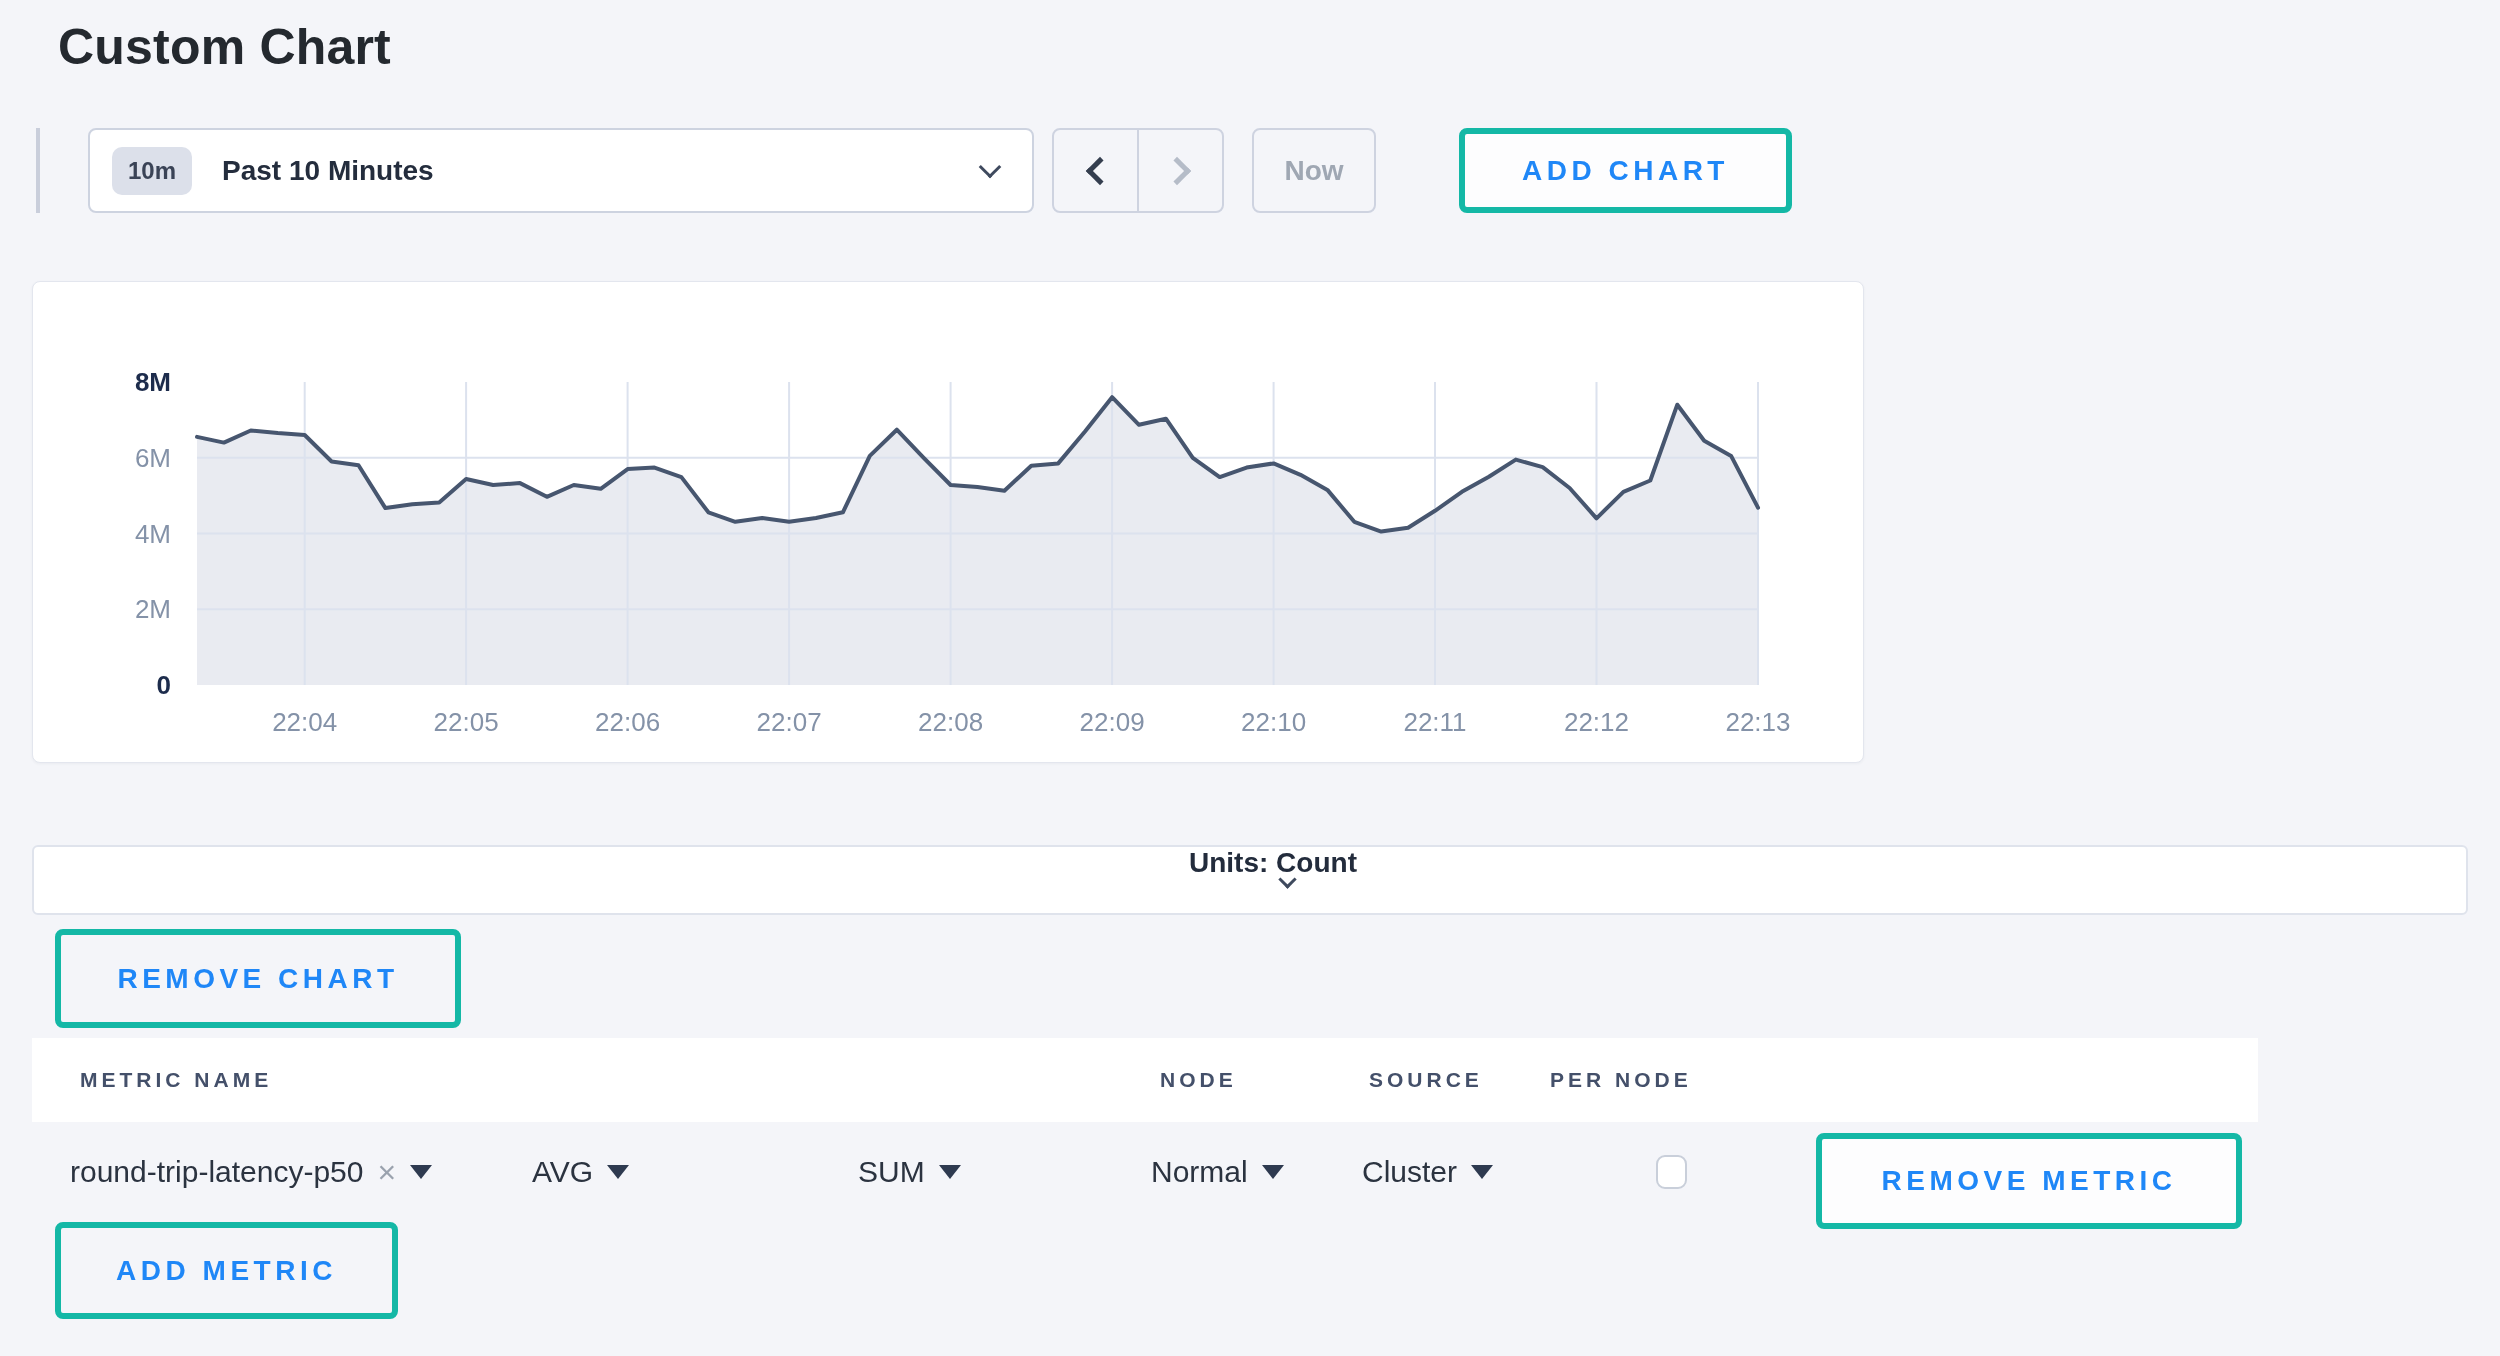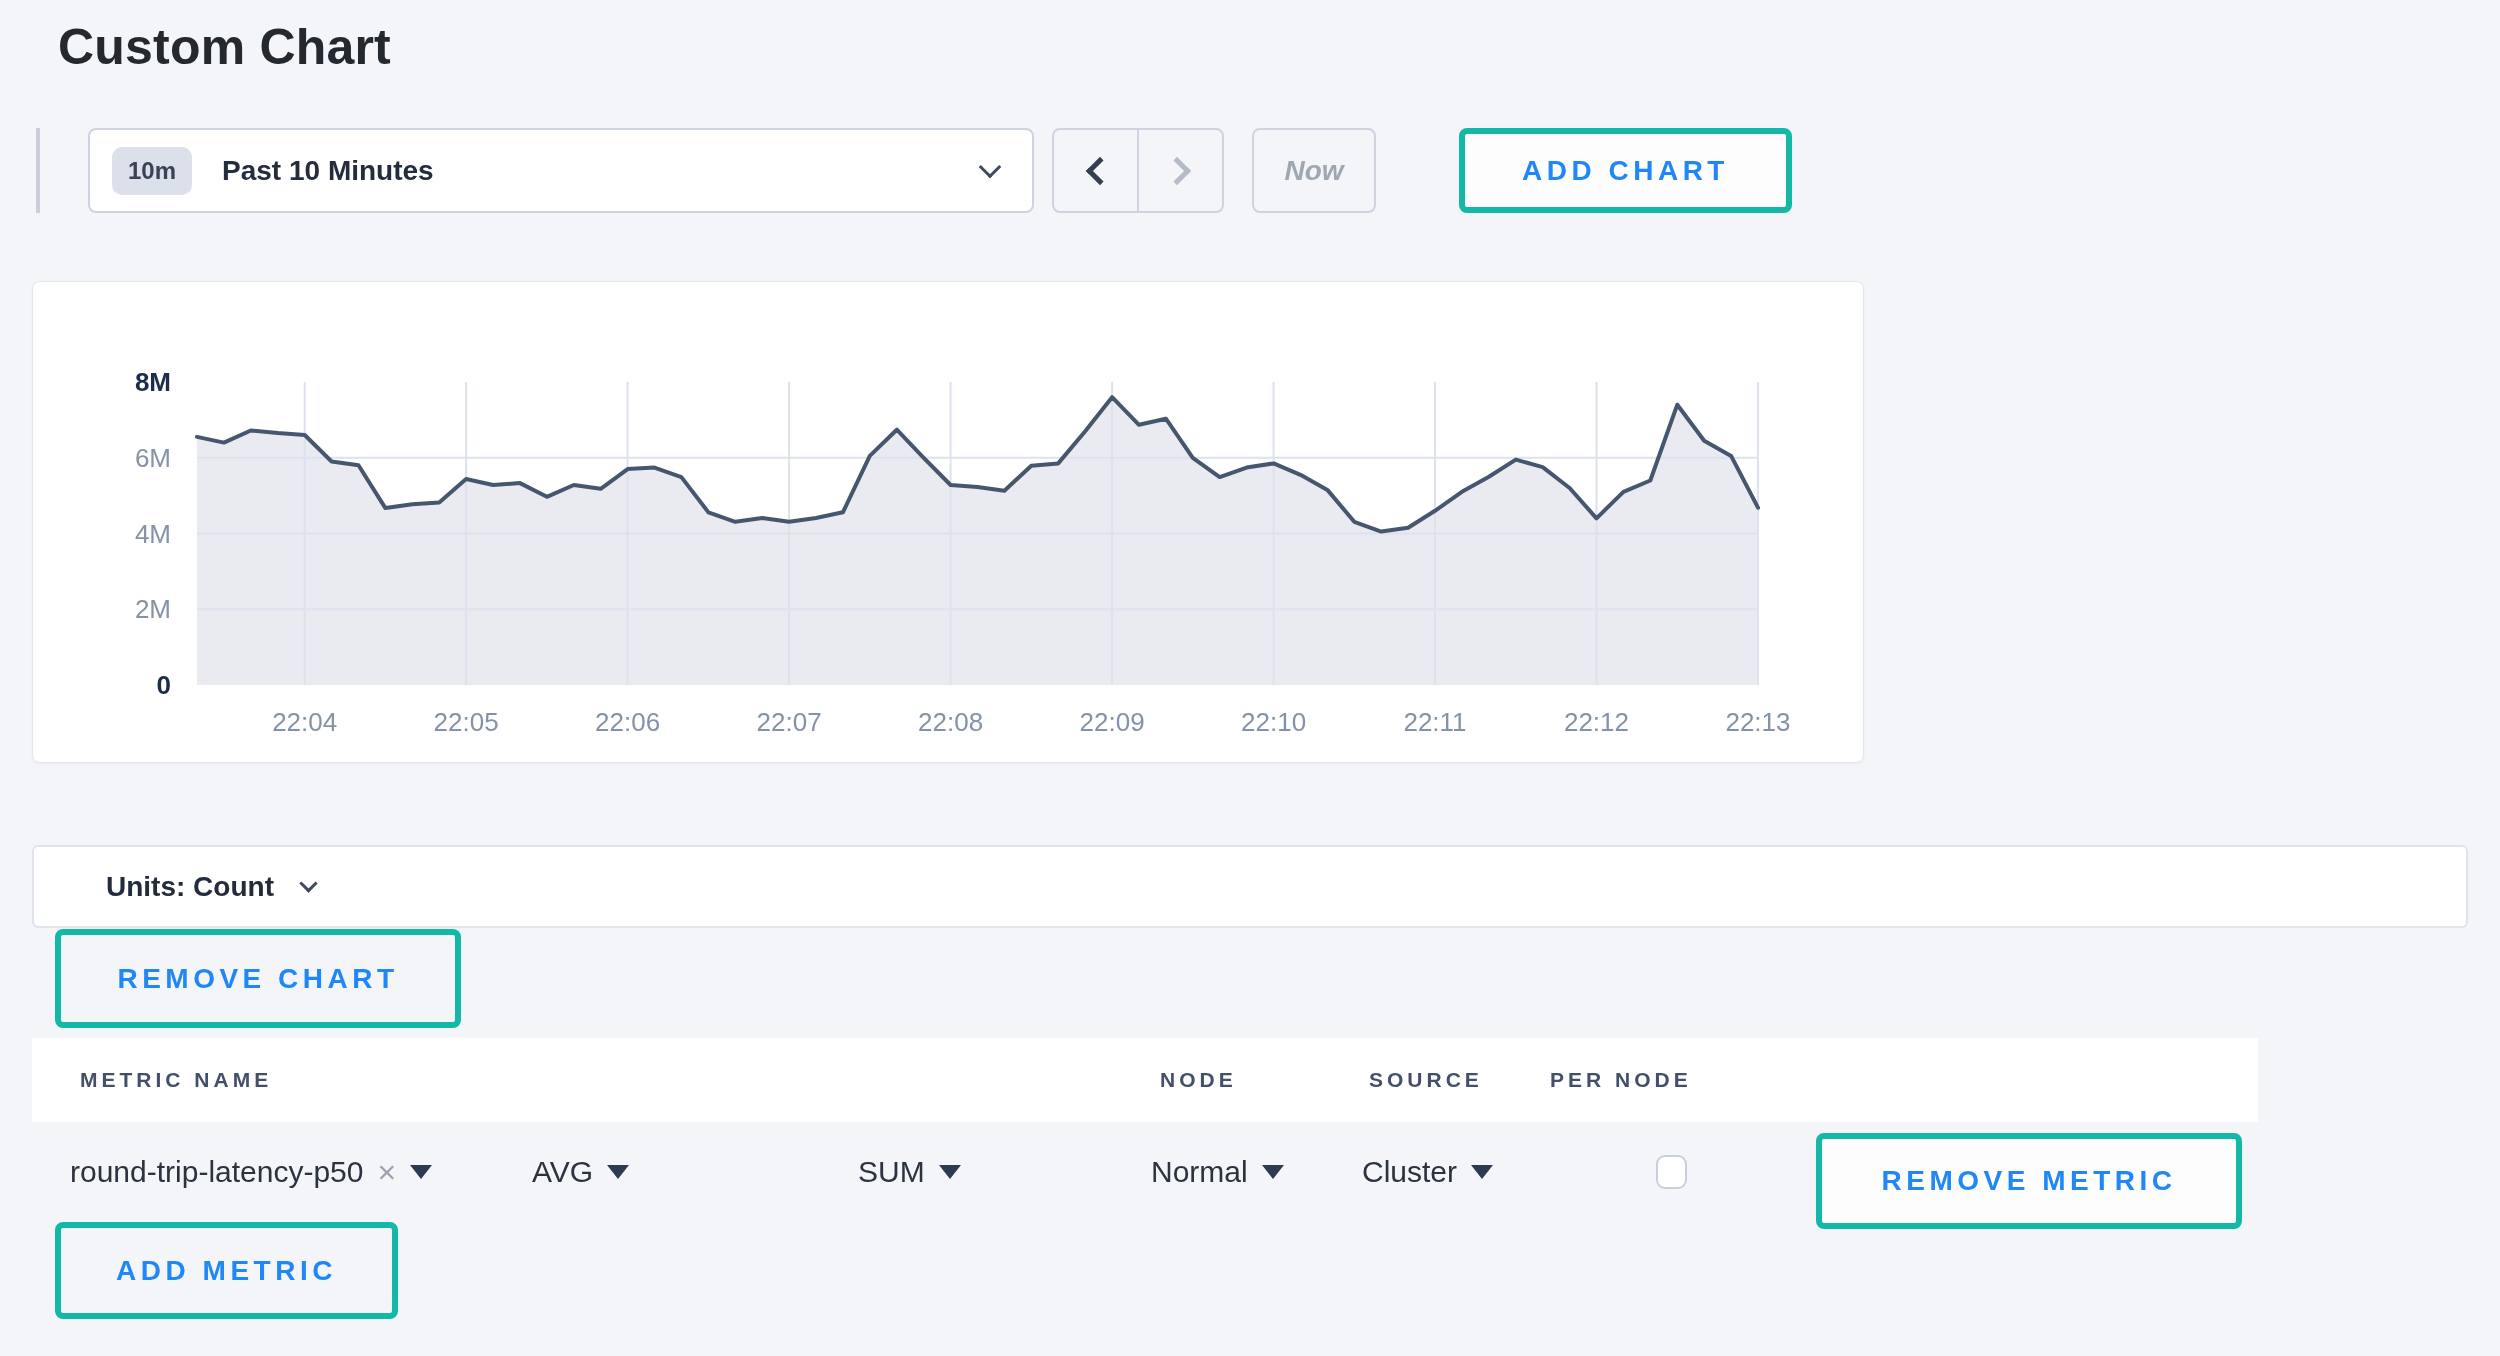--- a/index.html
+++ b/index.html
@@ -51,21 +51,21 @@
   }
   .chev-right {
     width:20px; height:20px;
     border-right:5px solid #b5bcc8; border-top:5px solid #b5bcc8;
     transform:rotate(45deg); margin-right:8px;
   }
   .now-btn {
     left:1252px; top:128px; width:124px; height:85px;
     border:2px solid #ced3e0; border-radius:8px;
     display:flex; align-items:center; justify-content:center;
-    font-size:28px; font-weight:700; color:#9fa7b3; cursor:default;font-style:italic;
+    font-size:28px; font-weight:700; color:#9fa7b3; cursor:default;
   }
 
   .btn-blue {
     border:6px solid #14b8a6; border-radius:8px; background:transparent;
     display:flex; align-items:center; justify-content:center;
     color:#1f87f7; font-size:28px; font-weight:600; letter-spacing:4.5px;
     cursor:pointer; white-space:nowrap;
   }
   .add-chart { left:1459px; top:128px; width:333px; height:85px; background:#fdfdfe; }
 
@@ -75,23 +75,23 @@
     background:#ffffff; border:1px solid #e3e6ee; border-radius:8px;
     box-shadow:0 1px 3px rgba(40,50,80,0.05);
   }
   .chart-card svg { display:block; width:1830px; height:480px; }
   .xtick { font-family:"Liberation Sans",sans-serif; font-size:26px; fill:#8492a8; }
   .ytick { font-family:"Liberation Sans",sans-serif; font-size:26px; fill:#8492a8; }
   .ytick.strong { fill:#1d2c4c; font-weight:bold; }
 
   
   .units-bar {
-    left:32px; top:845px; width:2436px; height:83px;
+    left:32px; top:845px; width:2436px; height:70px;
     background:#ffffff; border:2px solid #dfe3ec; border-radius:6px;
-    display:flex; align-items:center; padding-left:72px; cursor:pointer;
+    display:flex; align-items:center; padding-left:46px; cursor:pointer;flex-direction:column;
   }
   .units-label { font-size:28px; font-weight:700; color:#232c3c; }
   .chev-down.small {
     width:13px; height:13px; border-width:0 3px 3px 0; border-style:solid;
     border-color:#3f4a5e; margin-left:28px; margin-top:-6px;
   }
 
   .remove-chart { left:55px; top:929px; width:406px; height:99px; }
 
   

